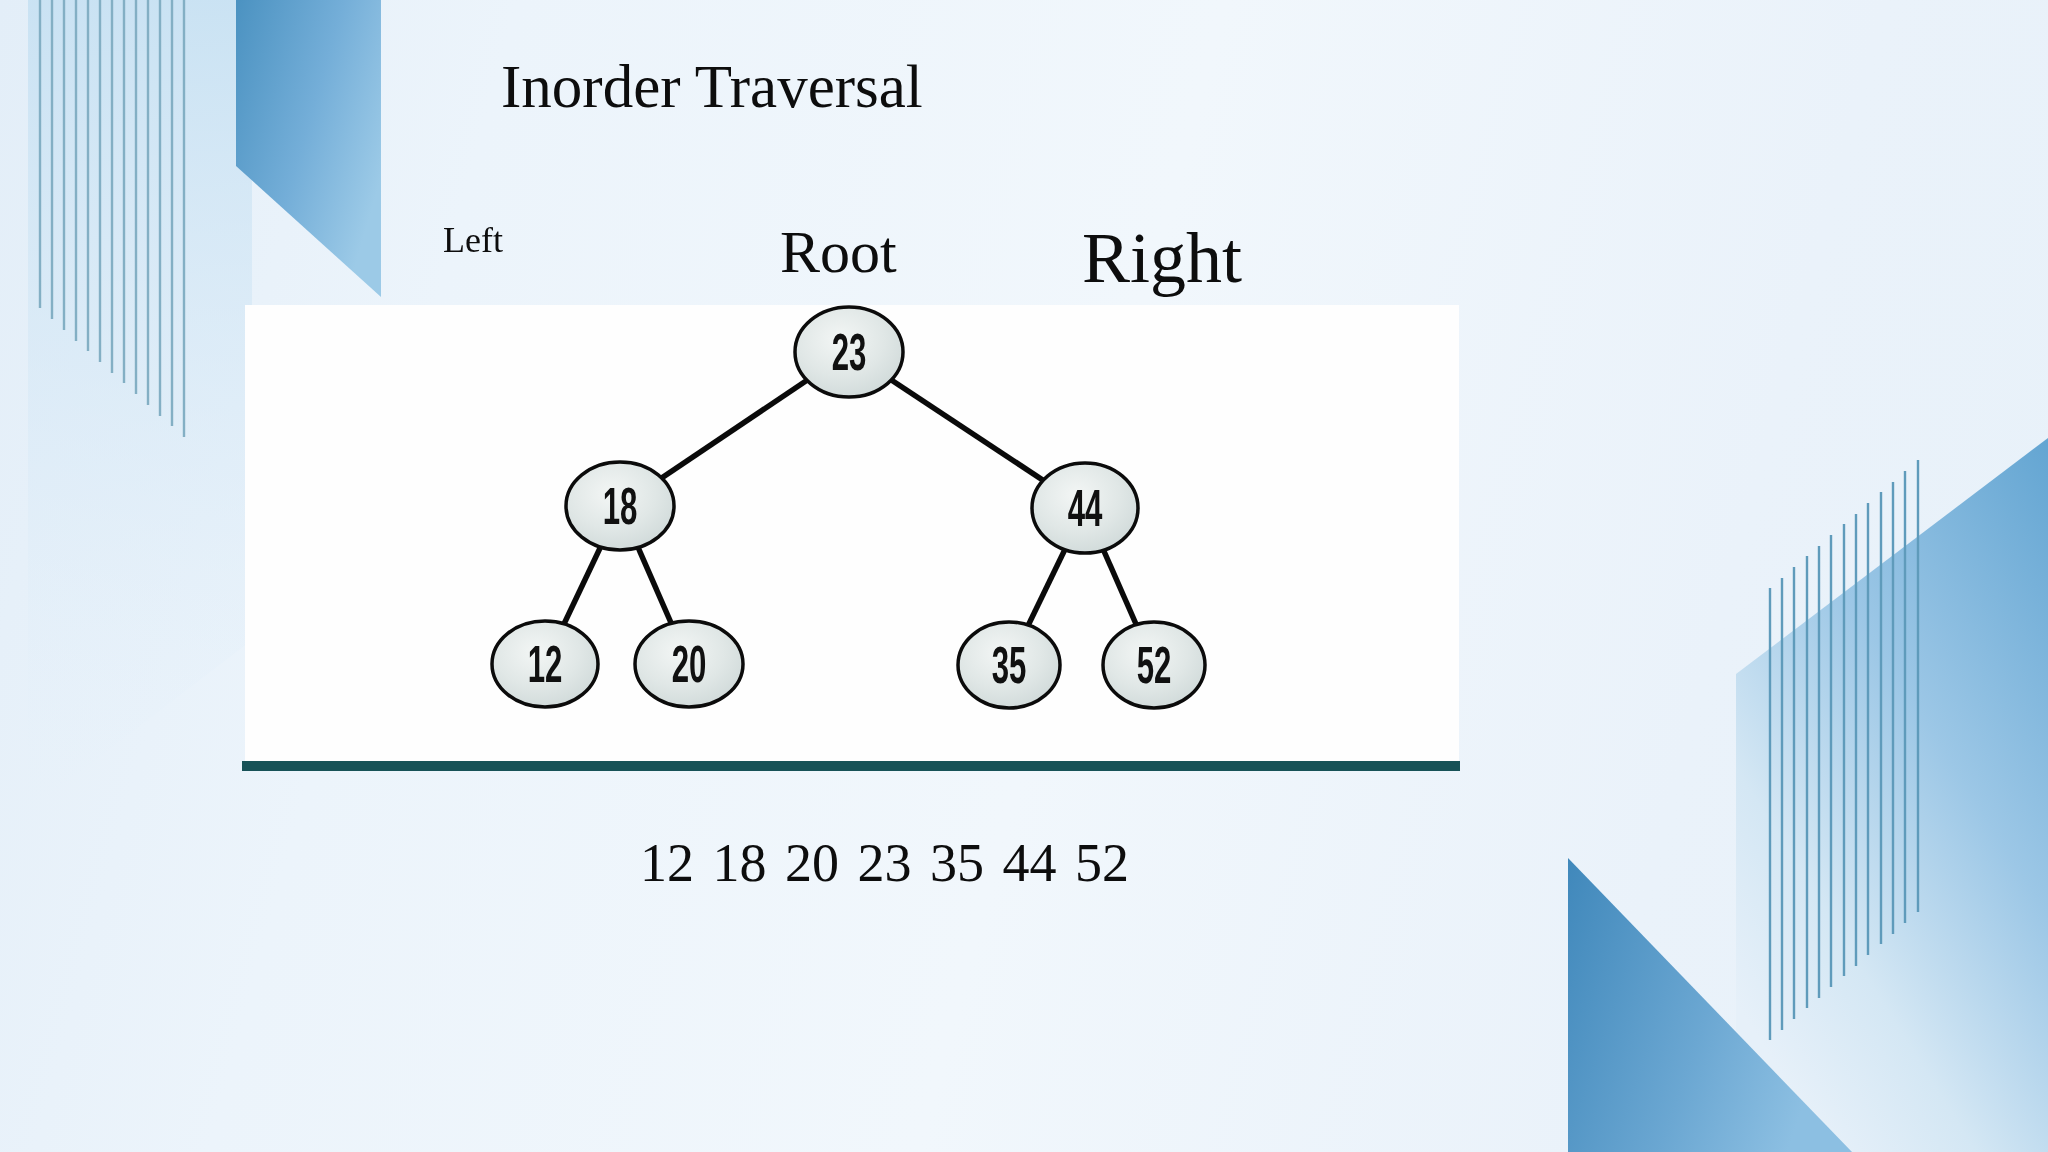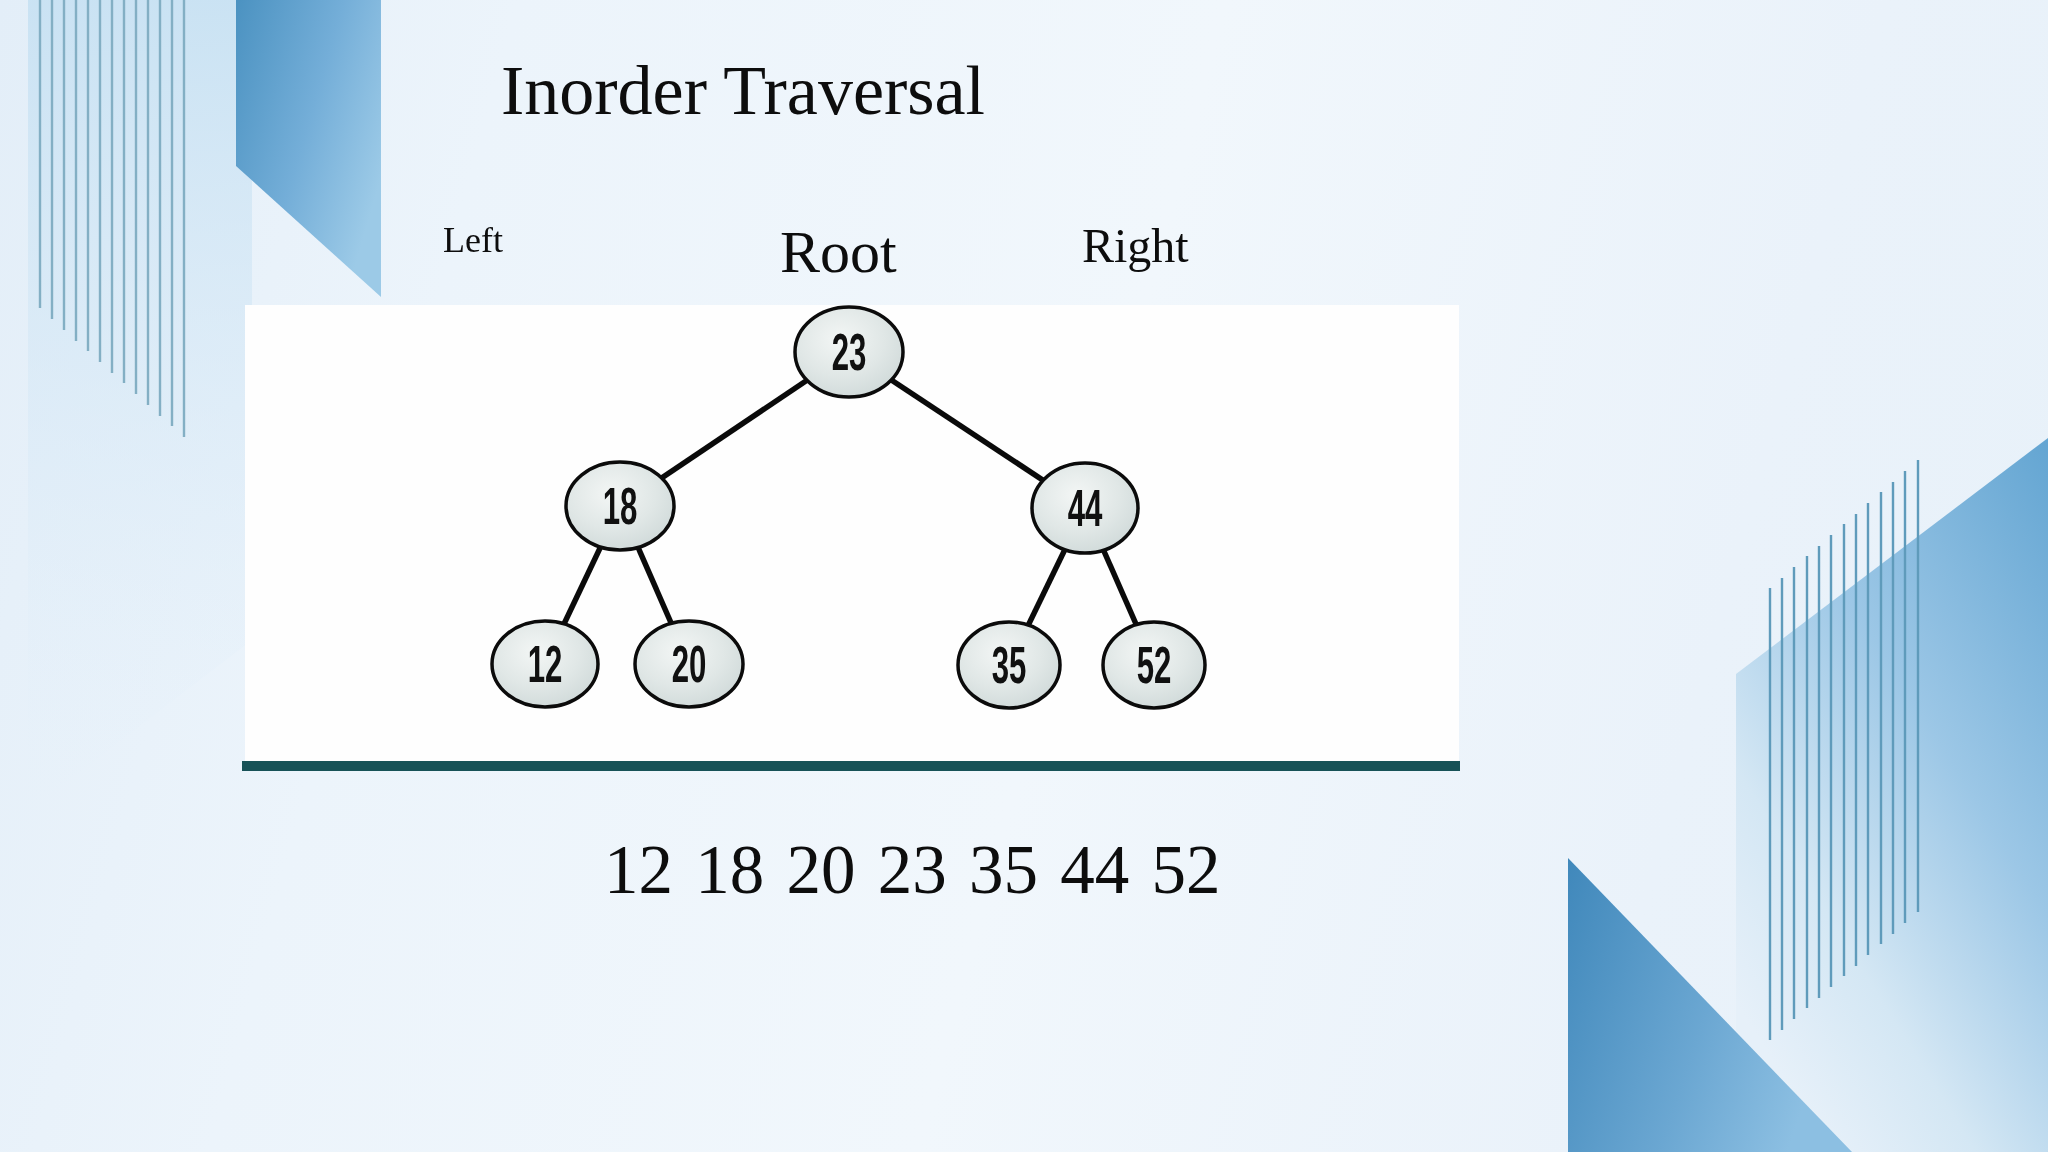--- a/index.html
+++ b/index.html
@@ -10,25 +10,25 @@
   .slide {
     position: relative; width: 2048px; height: 1152px;
     background:
       linear-gradient(105deg, #e3eef8 0%, #ecf4fb 22%, #f1f7fc 52%, #eaf2fa 80%, #e7f1f9 100%);
     overflow: hidden;
   }
   .deco-svg, .tree-svg {
     position: absolute; left: 0; top: 0; width: 2048px; height: 1152px;
   }
   .txt { position: absolute; color: #0d0d0d; white-space: nowrap; line-height: 1; }
-  .title     { left: 501px; top: 56px;  font-size: 70px; }
+  .title     { left: 501px; top: 56px;  font-size: 61px; }
   .lbl-left  { left: 443px; top: 222px; font-size: 36px; }
   .lbl-root  { left: 780px; top: 222px; font-size: 60px; }
-  .lbl-right { left: 1082px; top: 222px; font-size: 48px; }
-  .sequence  { left: 604px; top: 836px; font-size: 69px; word-spacing: 5px; }
+  .lbl-right { left: 1082px; top: 222px; font-size: 72px; }
+  .sequence  { left: 640px; top: 836px; font-size: 54px; word-spacing: 5px; }
   .caption   { left: 558px; top: 968px; font-size: 56px; }
   .node-num {
     font-family: "Liberation Sans", sans-serif;
     font-weight: 700; font-size: 52px; fill: #101010;
   }
 </style>
 </head>
 <body>
 
 <div class="slide">

